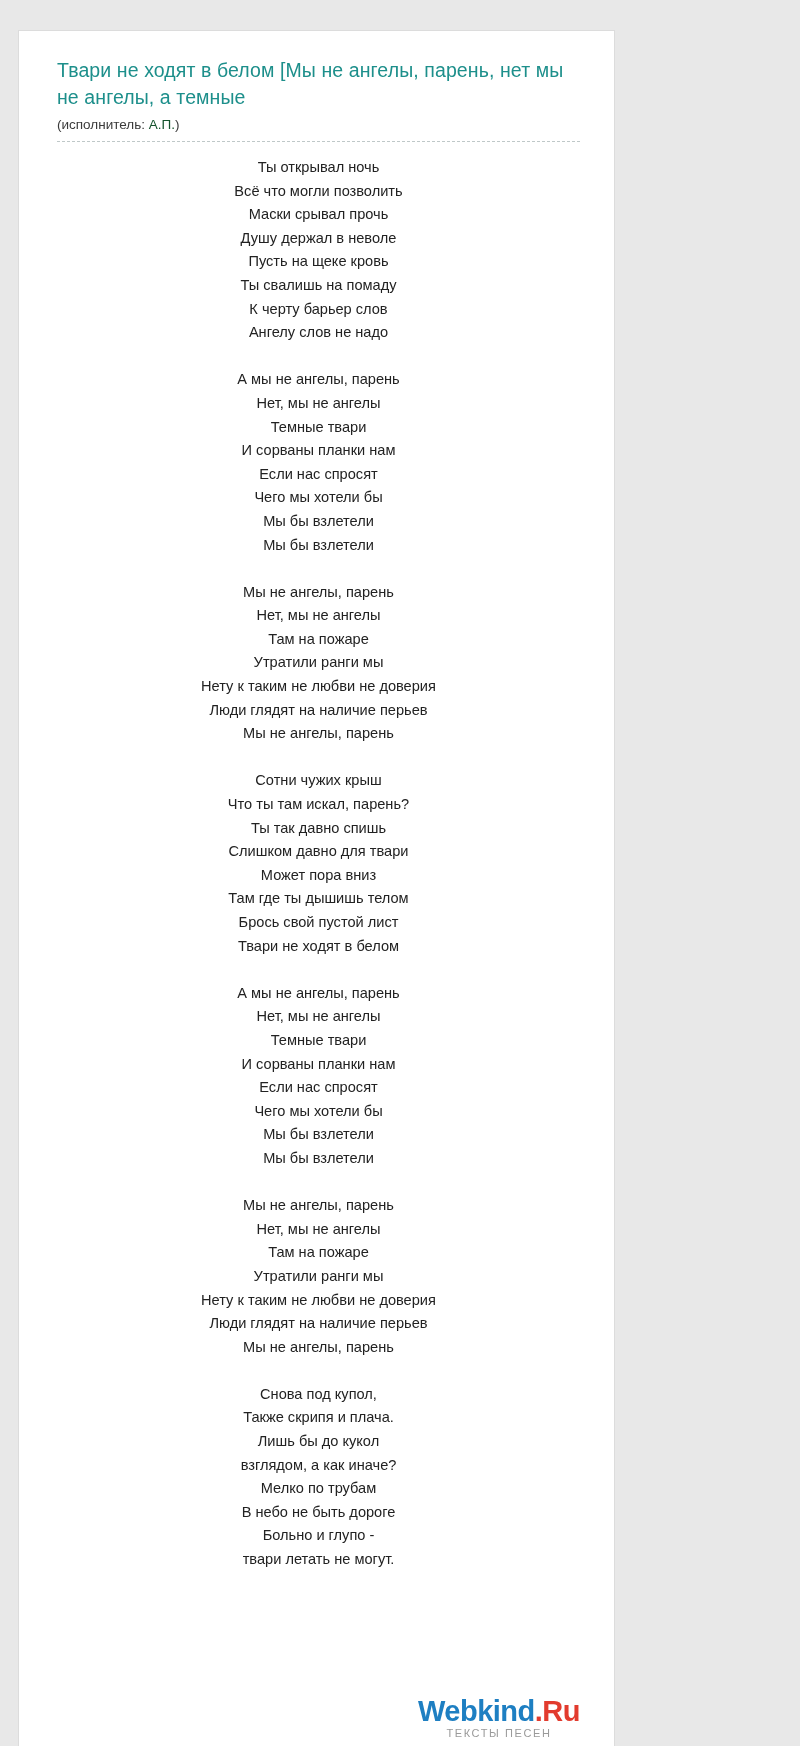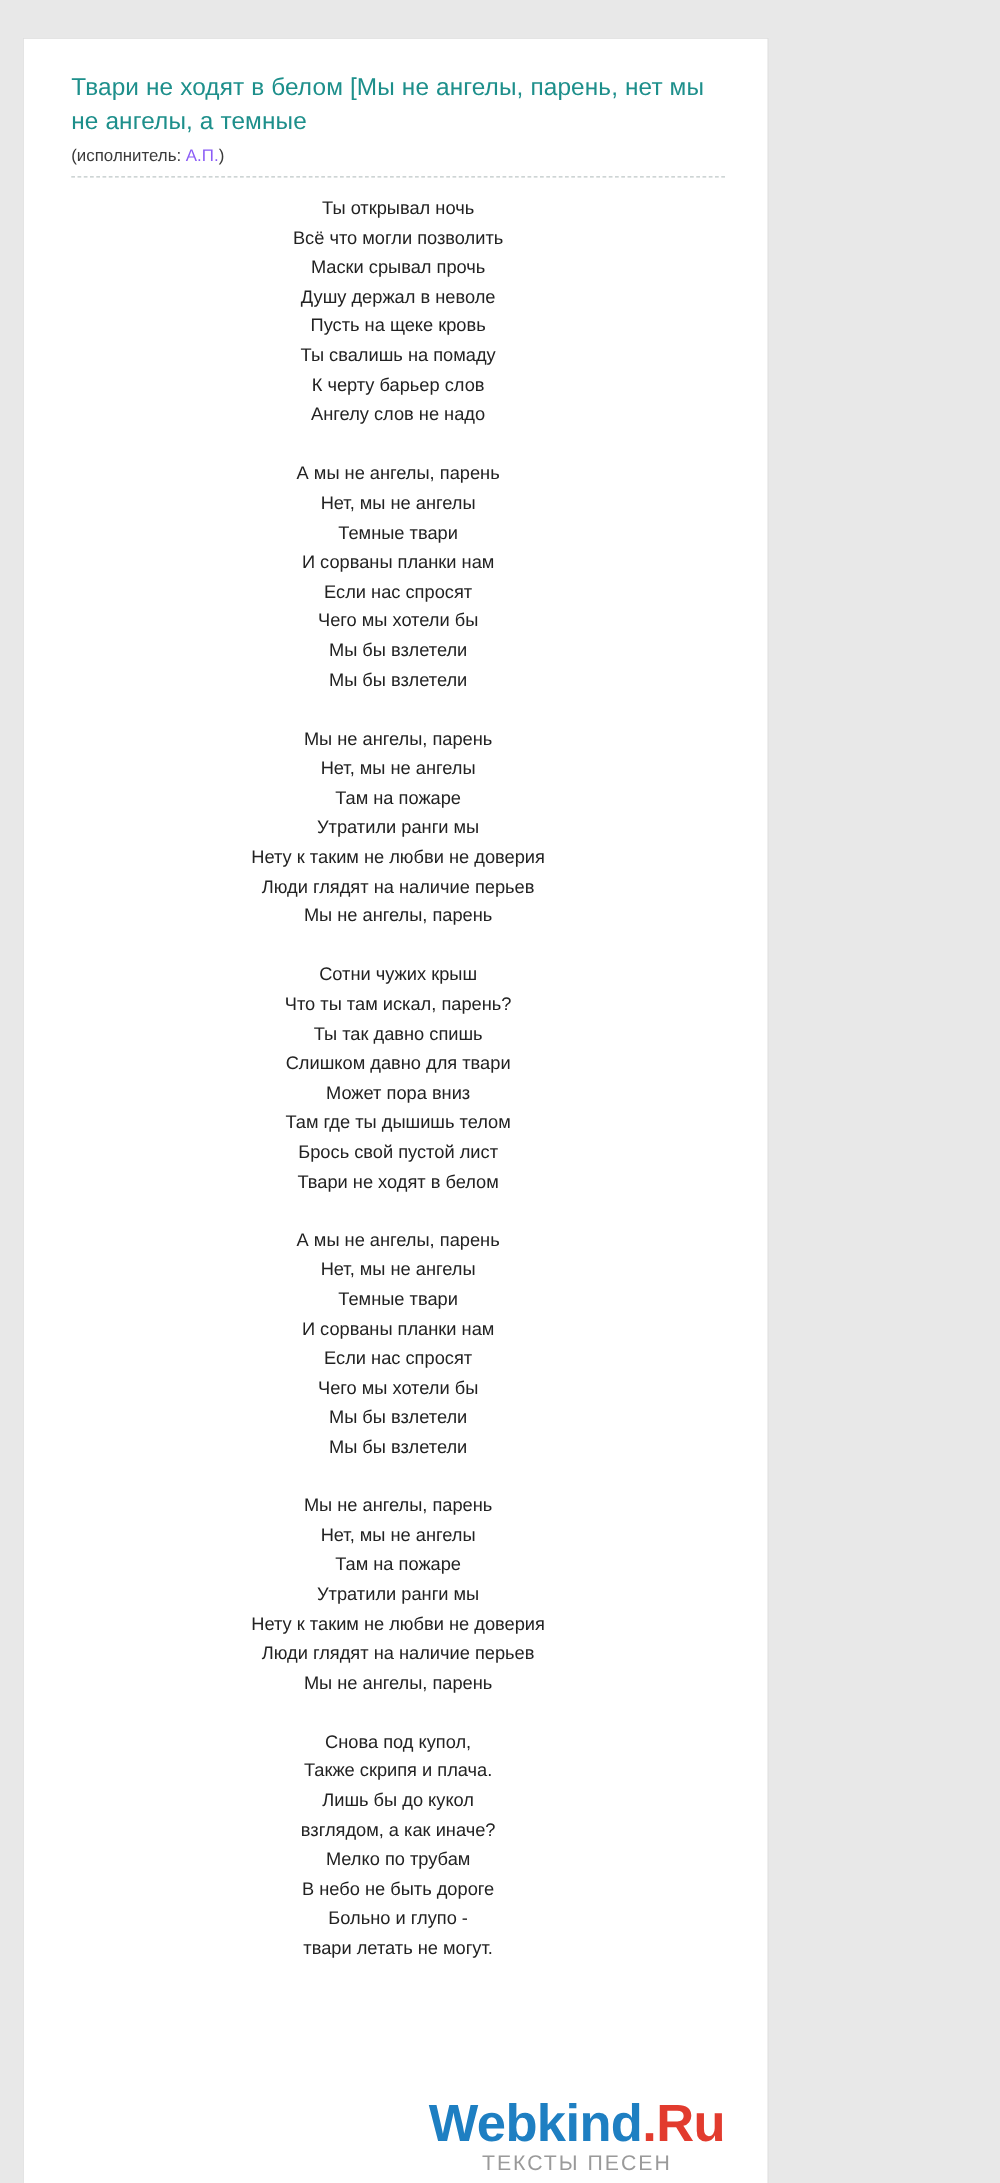--- a/index.html
+++ b/index.html
@@ -43,60 +43,60 @@
     color: #3a3a3a;
     padding-bottom: 9px;
     border-bottom: 1px dashed #bfc8c8;
     margin-bottom: 14px;
   }
   .performer-line .paren {
     color: #3a3a3a;
     text-align: right;
   }
   .performer-link {
-    color: #8b5cf6;
+    color: #14532d;
     text-decoration: none;
   }
   .lyrics {
     font-size: 14.6px;
     line-height: 23.6px;
     color: #222222;
     white-space: pre-wrap;
     margin: 0;
     font-family: "Liberation Sans", sans-serif;
     text-align: center;
   }
   .footer-logo {
     position: absolute;
     right: 34px;
     bottom: 16px;
     text-align: center;
     line-height: 1;
   }
   .logo-text {
-    font-size: 42px;
+    font-size: 29px;
     font-weight: bold;
     letter-spacing: -0.5px;
     font-family: "Liberation Sans", sans-serif;
   }
   .logo-web {
     color: #1e7fc2;
   }
   .logo-kind {
     color: #1e7fc2;
   }
   .logo-dot {
     color: #e23b2e;
   }
   .logo-ru {
     color: #e23b2e;
   }
   .logo-sub {
     margin-top: 2px;
-    font-size: 17px;
+    font-size: 11px;
     color: #9a9a9a;
     letter-spacing: 1.6px;
   }
   
   .edge-left, .edge-right {
     position: absolute;
     top: 0;
     bottom: 0;
     width: 18px;
     background: #e8e8e8;

